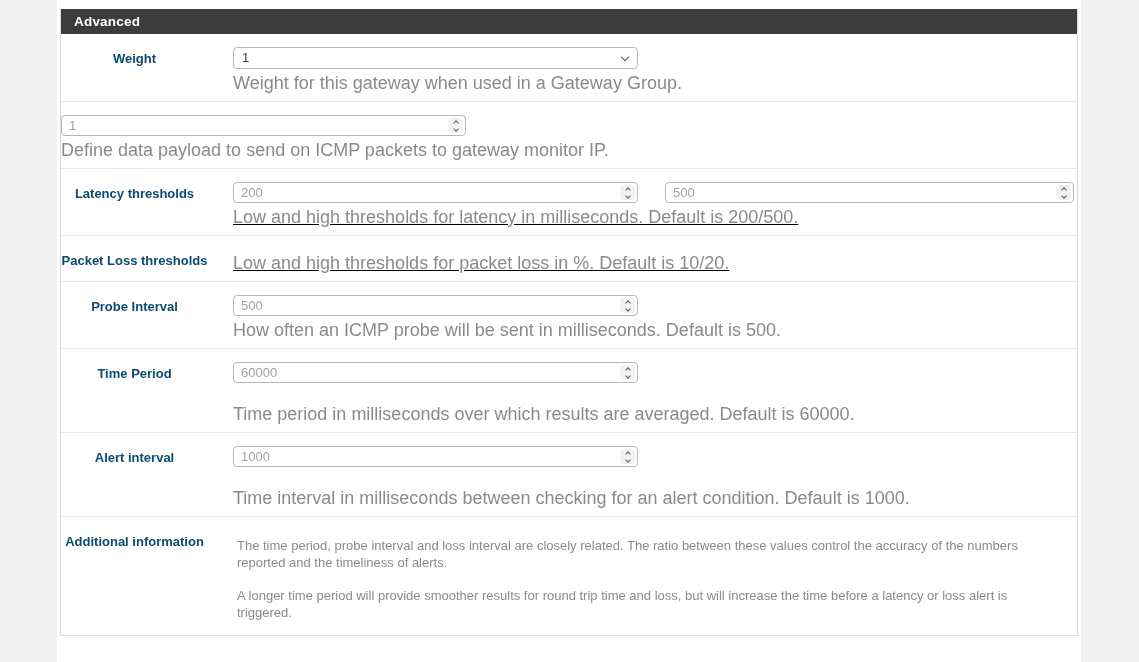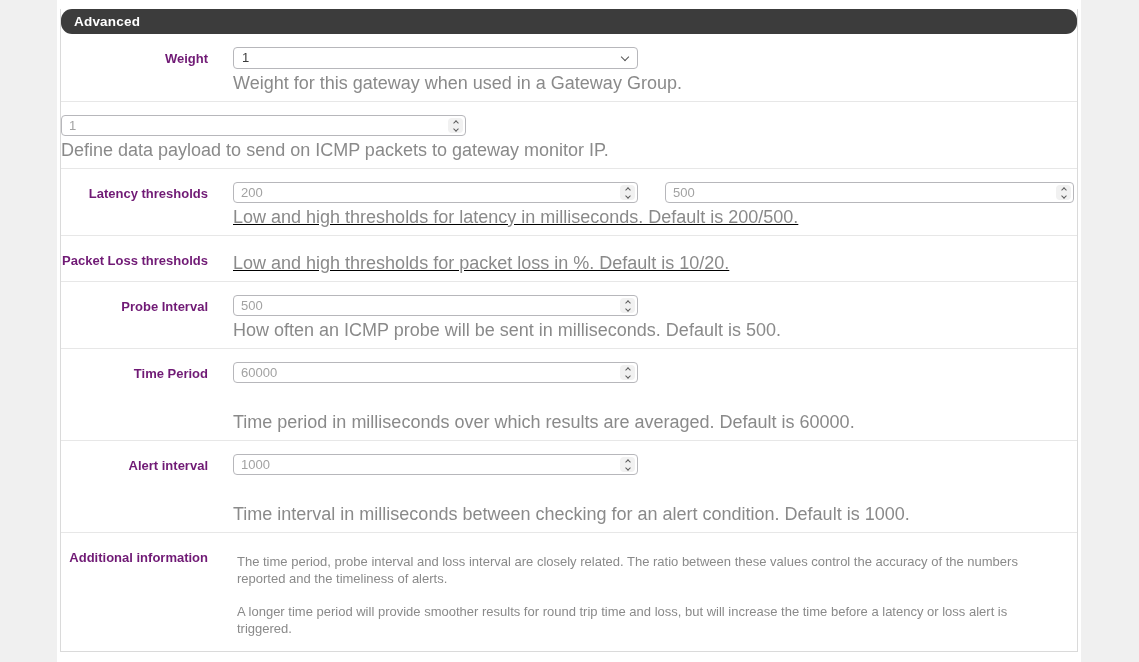--- a/index.html
+++ b/index.html
@@ -25,36 +25,35 @@
   }
   .panel-header {
     height: 25px;
     background: #3c3c3c;
     color: #ffffff;
     font-size: 13.5px;
     font-weight: bold;
     line-height: 25px;
     padding-left: 13px;
     letter-spacing: .2px;
-    border-radius: 11px;
   }
   .form-group {
     display: flex;
     border-bottom: 1px solid #e7e7e7;
     padding: 13px 0 10px 0;
   }
   .form-group:last-child { border-bottom: none; }
   .col-label {
     width: 172px; min-width: 172px;
-    text-align: right;
+    text-align: center;
     padding-right: 25px;
     padding-top: 4px;
     font-weight: bold;
     font-size: 13px;
-    color: #701a75;
+    color: #0c4a6e;
     line-height: 15px;
   }
   .col-input { flex: 1; padding-right: 16px; }
   .col-input.two { padding-right: 3px; text-decoration: underline; }
   .input-row { display: flex; }
   .num-wrap { position: relative; width: 405px; height: 21px; }
   .num-wrap.second { flex: 1; margin-left: 27px; width: auto; }
   input.num {
     width: 100%; height: 21px;
     border: 1px solid #b7b7bb;
@@ -107,21 +106,21 @@
     border-right: 1.4px solid #555;
     border-bottom: 1.4px solid #555;
     transform: rotate(45deg);
   }
   .help {
     margin-top: 7px;
     font-size: 18px;
     color: #8a8a8a;
     line-height: 15px;
   }
-  .help.wide { margin-top: 32px; }
+  .help.wide { margin-top: 24px; }
   .info { padding-top: 3px; }
   .info p {
     margin: 4px;
     font-size: 13px;
     color: #8a8a8a;
     line-height: 17px;
     max-width: 830px;
   }
   .info p + p { margin-top: 16px; }
 </style>

